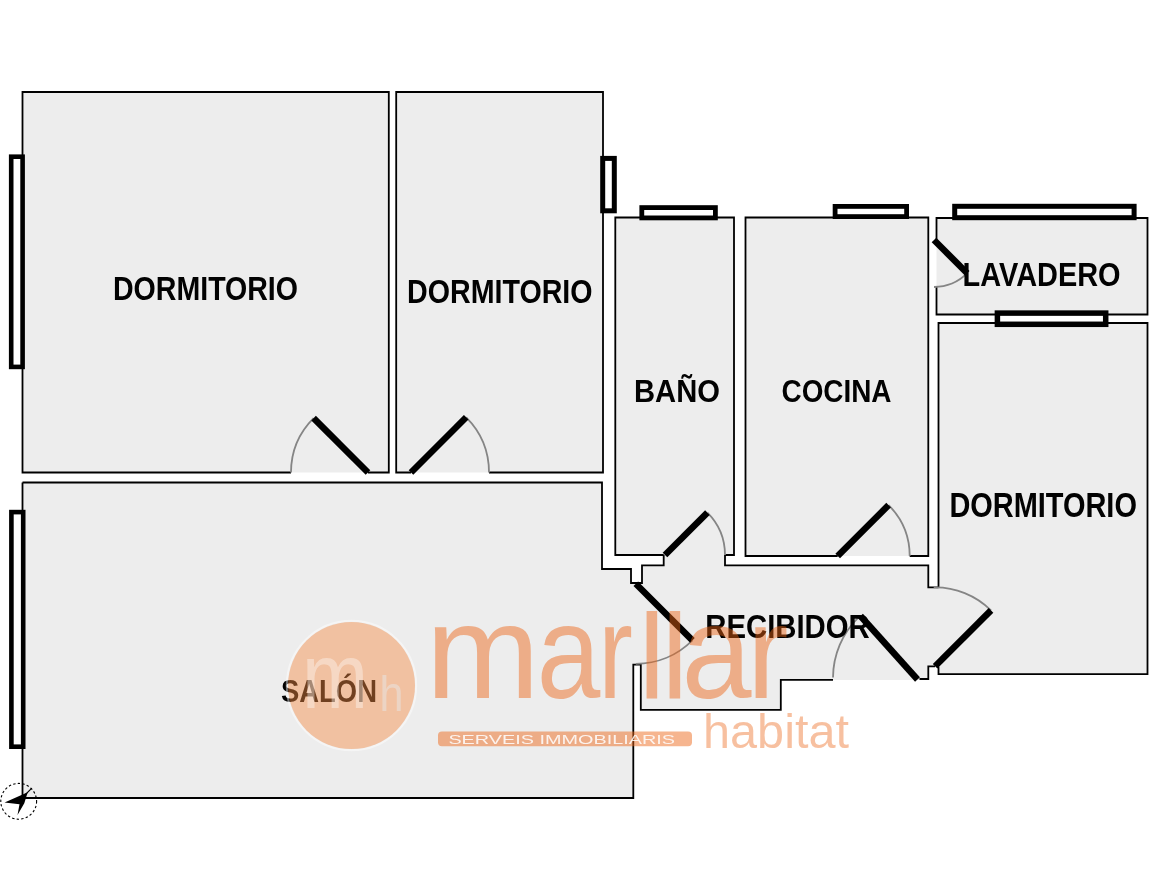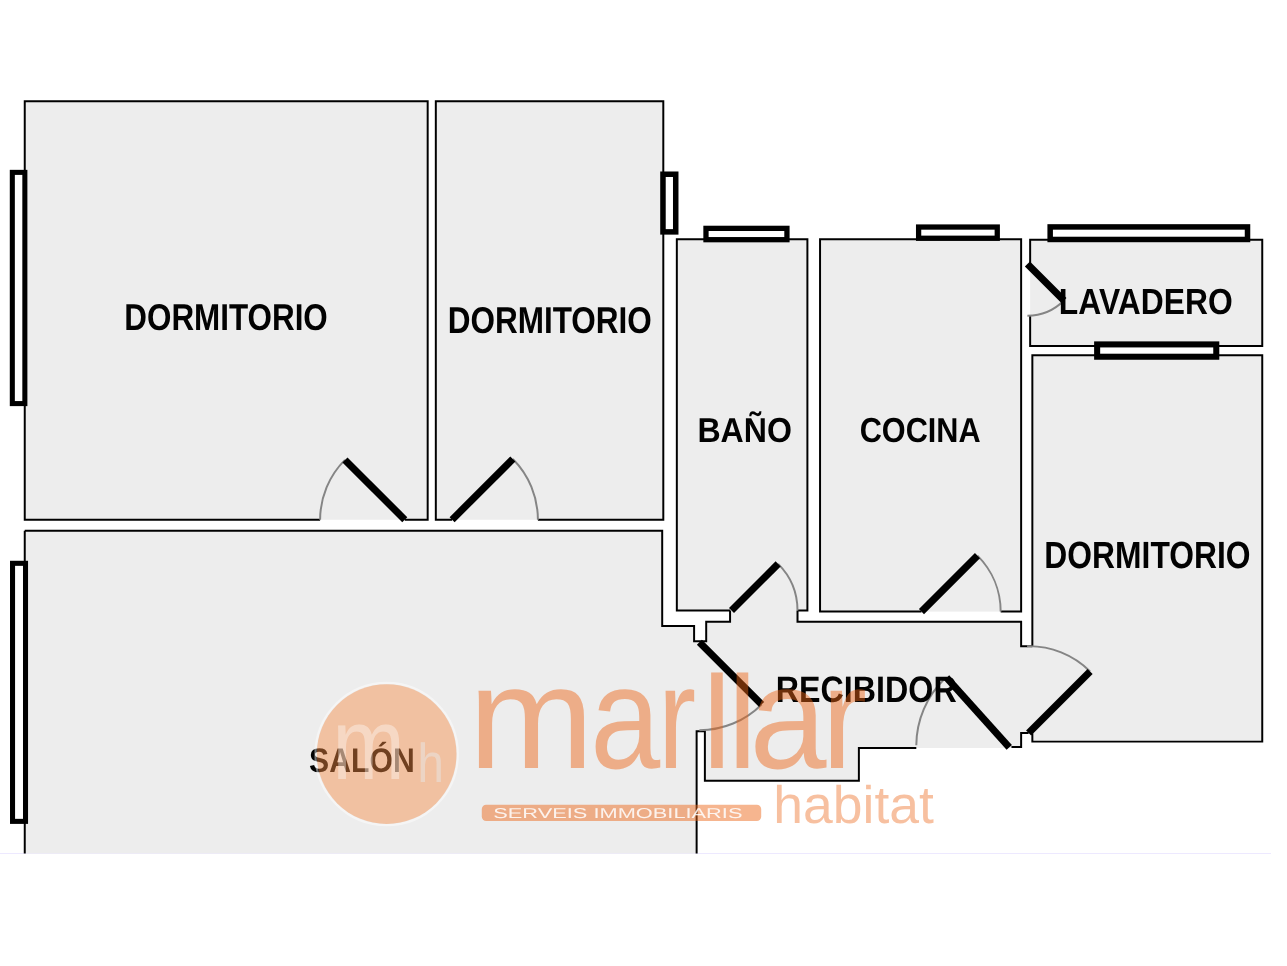--- a/index.html
+++ b/index.html
@@ -1,16 +1,16 @@
 <!DOCTYPE html>
 <html><head>
 <meta charset="utf-8">
 <style>
 html,body{margin:0;padding:0;background:#ffffff;}
-#page{width:1170px;height:776px;position:relative;background:#c4b5fd;overflow:hidden;transform:translateZ(0);text-decoration:underline;}
+#page{width:1170px;height:878px;position:relative;background:#4d7c0f;overflow:hidden;transform:translateZ(0);text-decoration:underline;}
 text{font-family:"Liberation Sans",sans-serif;-webkit-font-smoothing:antialiased;}
 body{-webkit-font-smoothing:antialiased;}
 </style>
 </head>
 <body>
 <div id="page">
 <svg width="1170" height="878" viewBox="0 0 1170 878" xmlns="http://www.w3.org/2000/svg">
 
   <rect x="0" y="0" width="1170" height="878" fill="#ffffff"></rect>
 

